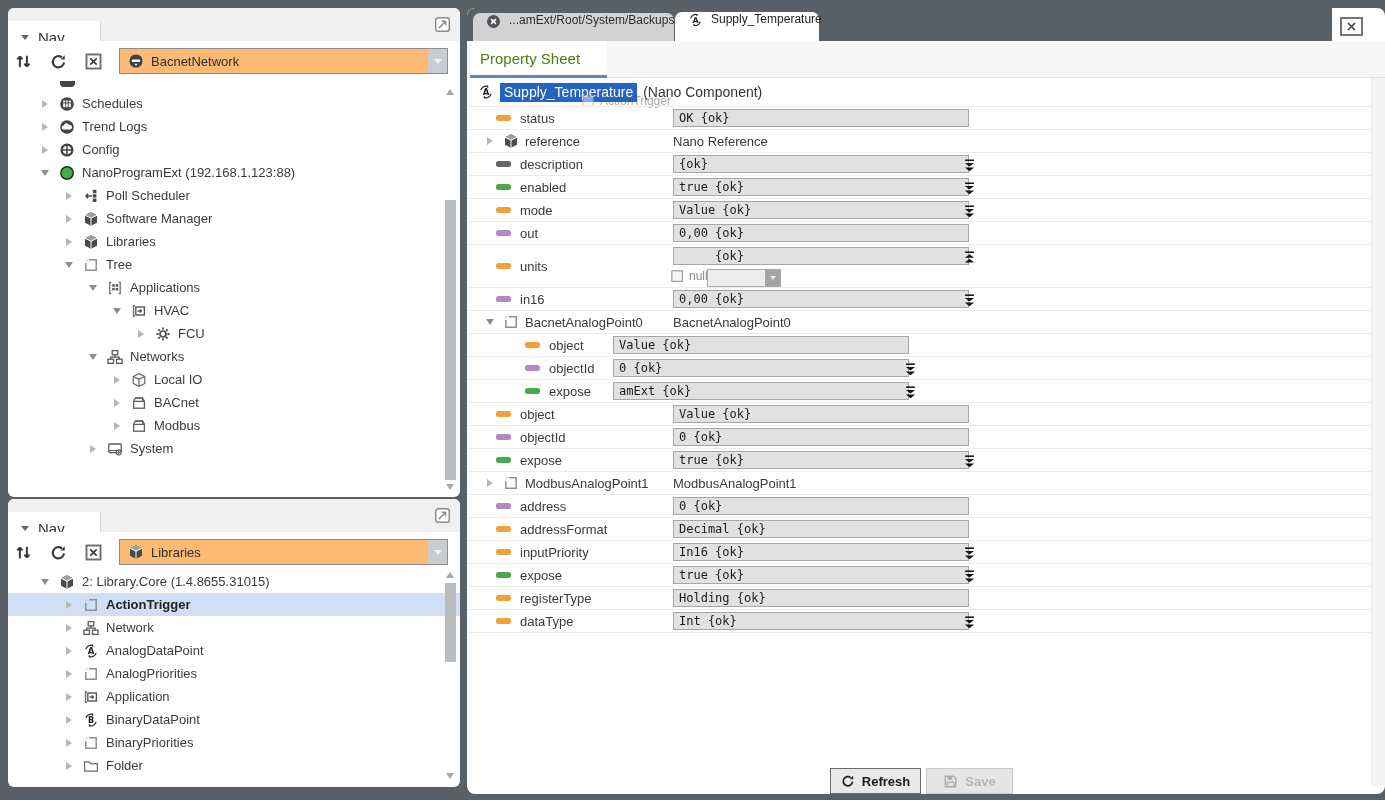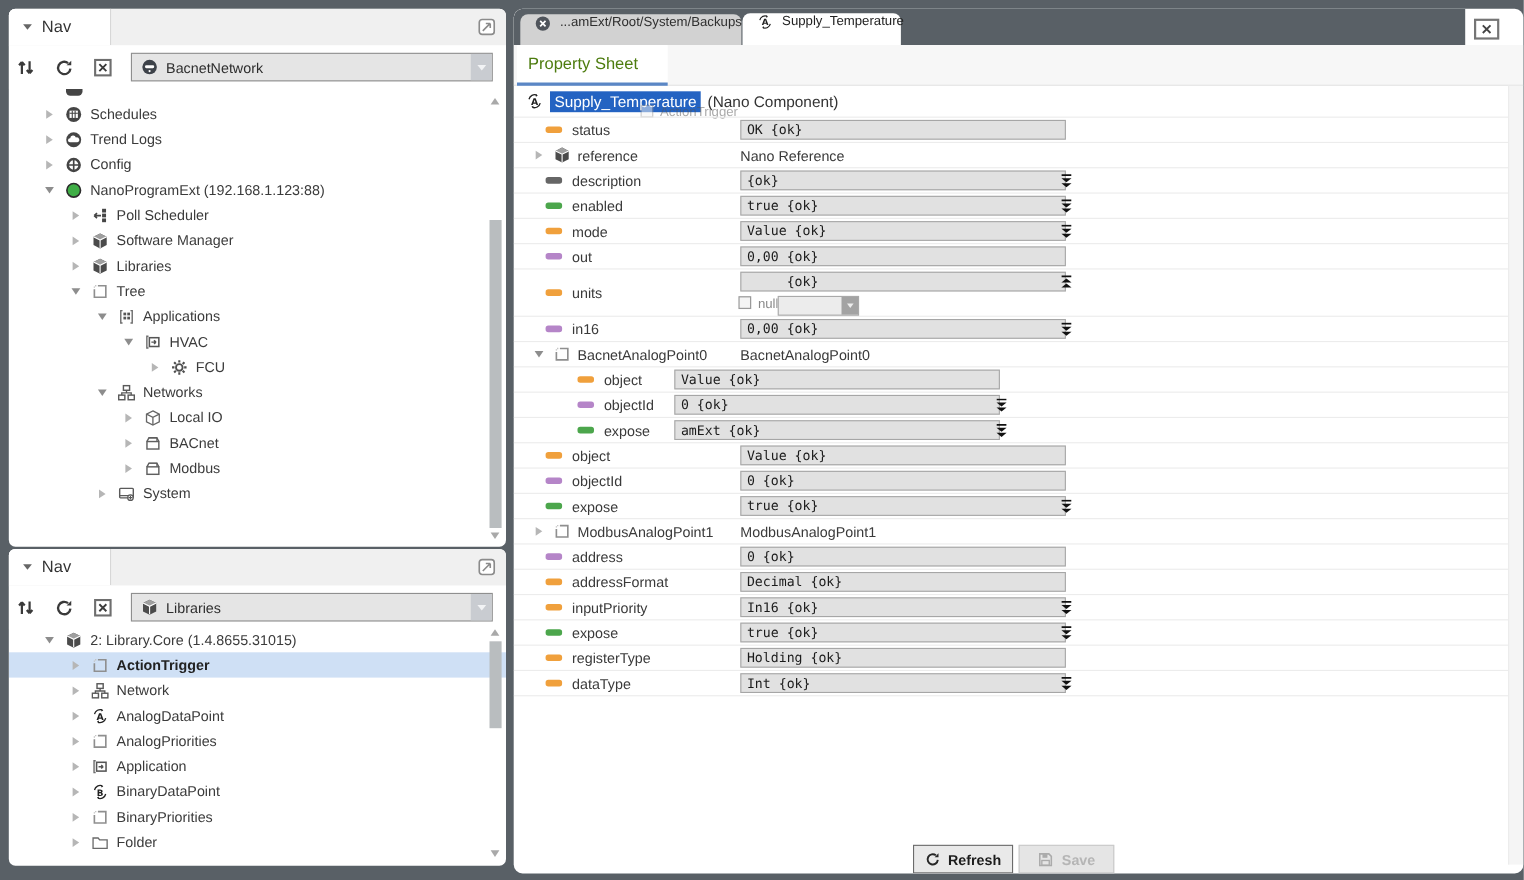--- a/index.html
+++ b/index.html
@@ -4,29 +4,29 @@
 <style>
   html,body{margin:0;padding:0;width:1385px;height:800px;overflow:hidden;
     background:#596066;font-family:"Liberation Sans",sans-serif;position:relative;}
   .panel{position:absolute;background:#fff;border-radius:6px;overflow:hidden;}
   #nav-top{left:8px;top:8px;width:452px;height:489px;}
   #nav-bottom{left:8px;top:499px;width:452px;height:288px;}
   #main{left:467px;top:8px;width:918px;height:786px;border-radius:8px;}
 
   
   .nav-header{position:relative;height:33px;background:#f0f0f0;border-bottom:1px solid #d7d7d7;}
-  .nav-tab{position:absolute;left:0;top:0;width:93px;height:33px;background:#fff;
+  .nav-tab{position:absolute;left:0;top:13px;width:93px;height:33px;background:#fff;
     border-right:1px solid #d7d7d7;display:flex;align-items:center;padding-left:13px;gap:9px;box-sizing:border-box;}
   .caret-down{width:0;height:0;border-top:5px solid #666;border-left:4px solid transparent;border-right:4px solid transparent;}
   .nav-title{font-size:15px;color:#333;}
   .popout{position:absolute;right:9px;top:8px;width:17px;height:17px;cursor:pointer;}
   .toolbar{position:absolute;left:0;right:0;top:33px;height:40px;display:flex;align-items:center;
     padding:0 12px 0 6px;gap:17px;background:#fff;box-sizing:border-box;}
   .tbtn{width:18px;height:18px;display:flex;align-items:center;justify-content:center;flex:none;}
-  .combo{flex:1;height:26px;border:1px solid #8f8f8f;background:#e5e5e5;display:flex;align-items:center;
+  .combo{flex:1;height:26px;border:1px solid #8f8f8f;background:#fdba74;display:flex;align-items:center;
     padding-left:7px;gap:7px;position:relative;box-sizing:border-box;}
   .combo-label{font-size:13px;color:#2e2e2e;}
   .combo-btn{position:absolute;right:0;top:0;bottom:0;width:19px;background:#c9ccd1;
     display:flex;align-items:center;justify-content:center;}
   .combo-btn .arr{width:0;height:0;border-top:5px solid #f2f3f5;border-left:4px solid transparent;border-right:4px solid transparent;}
 
   
   .tree{position:absolute;left:0;right:0;overflow:hidden;}
   #navtop-tree{top:73px;bottom:0;padding-top:11px;}
   #navbot-tree{top:68px;bottom:0;padding-top:3px;}

